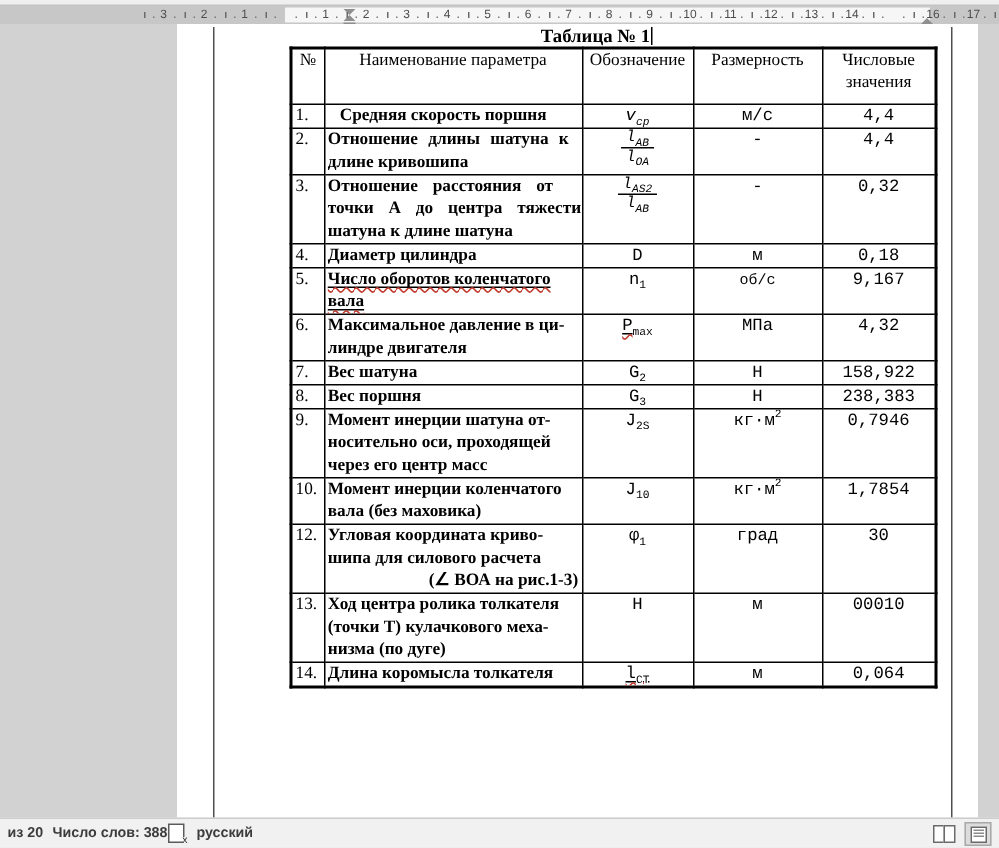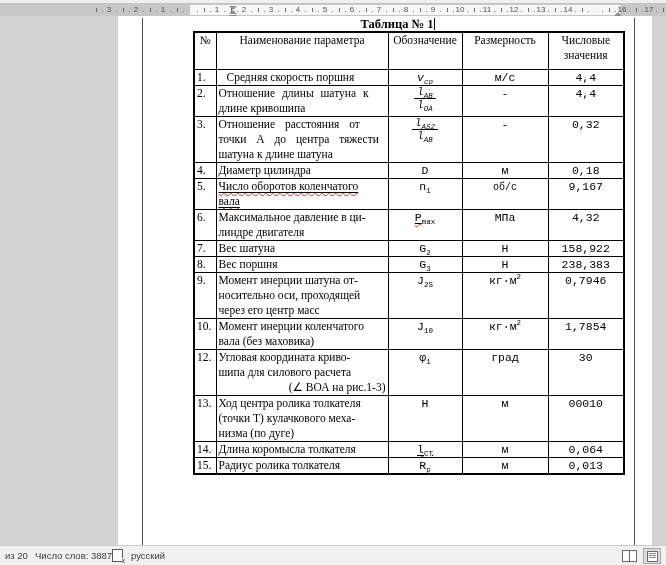--- a/index.html
+++ b/index.html
@@ -33,35 +33,35 @@
     position:absolute;left:75px;top:15px;width:430px;
     border-collapse:collapse;table-layout:fixed;
     font-size:11.5px;line-height:15px;color:#000;
     border:2px solid #000;
   }
   table.params th,table.params td{border:1px solid #000;padding:0 2px;vertical-align:top;overflow:hidden;}
   table.params th{font-weight:normal;text-align:center;height:36px;}
   td.c-num{text-align:left;padding-left:3px;}
   td.c-sym,td.c-unit,td.c-val{text-align:center;font-family:Liberation Mono, monospace;}
   td.vmid{vertical-align:middle;}
-  .line{white-space:nowrap;}
+  .line{white-space:nowrap;font-weight:bold;}
   .line.ctr{text-align:right;white-space:normal;}
   sub{font-size:7.5px;line-height:0;}
   sup{font-size:7.5px;line-height:0;}
   .it{font-style:italic;}
   .ul{text-decoration:underline solid #000;text-decoration-thickness:1px;text-underline-offset:2px;}
   .wavy{text-decoration:underline wavy #c23b2e;text-decoration-thickness:1px;text-underline-offset:2px;}
   .frac{display:inline-block;text-align:center;font-size:10.5px;line-height:12px;}
   .frac .fn{display:block;border-bottom:1px solid #000;padding:0 3px;}
   .frac .fd{display:block;padding:0 3px;}
   .unit-small{font-size:10px;}
   
   .statusbar{position:absolute;left:0;bottom:0;width:666px;height:19px;background:#f1f1f1;border-top:1px solid #cccccc;
     font-family:"Liberation Sans",sans-serif;font-size:9.5px;color:#3c3c3c;}
-  .sb-item{position:absolute;top:4px;}
+  .sb-item{position:absolute;top:4px;font-weight:bold;}
   .proof-icon{position:absolute;left:112px;top:3px;width:9px;height:11px;border:1px solid #5a5a5a;background:#fff;}
   .proof-icon:after{content:"x";position:absolute;right:-3px;bottom:-3px;font-size:7px;color:#333;background:#f1f1f1;line-height:6px;}
   .view-icon1{position:absolute;left:622px;top:4px;width:14px;height:11px;}
   .view-icon1 .pg{position:absolute;top:0;width:6px;height:10px;border:1px solid #6a6a6a;background:#fdfdfd;}
   .view-icon2{position:absolute;left:643px;top:2px;width:16px;height:14px;background:#dcdcdc;border:1px solid #a8a8a8;}
   .view-icon2 .inner{position:absolute;left:3px;top:2px;width:9px;height:9px;border:1px solid #6a6a6a;background:#fff;}
   .view-icon2 .inner i{display:block;height:1px;background:#8a8a8a;margin:1px 1px 0 1px;}
 </style>
 </head>
 <body>
@@ -308,29 +308,20 @@
         </tr>
         <tr style="height: 16px;">
           <td class="c-num">14.</td>
           <td class="c-name">
             <div class="line">Длина коромысла толкателя</div>
           </td>
           <td class="c-sym"><span class="ul"><span class="wavy"><span>l<sub>СТ</sub></span></span></span></td>
           <td class="c-unit"><span>м</span></td>
           <td class="c-val">0,064</td>
         </tr>
-        <tr style="height: 16px;">
-          <td class="c-num">15.</td>
-          <td class="c-name">
-            <div class="line">Радиус ролика толкателя</div>
-          </td>
-          <td class="c-sym"><span>R<sub>р</sub></span></td>
-          <td class="c-unit"><span>м</span></td>
-          <td class="c-val">0,013</td>
-        </tr>
       </tbody>
   </table>
 </div>
 
 <div class="statusbar">
   <span class="sb-item" style="left:5px">из 20</span>
   <span class="sb-item" style="left:35px">Число слов: 3887</span>
   <span class="proof-icon"></span>
   <span class="sb-item" style="left:131px">русский</span>
   <span class="view-icon1">

